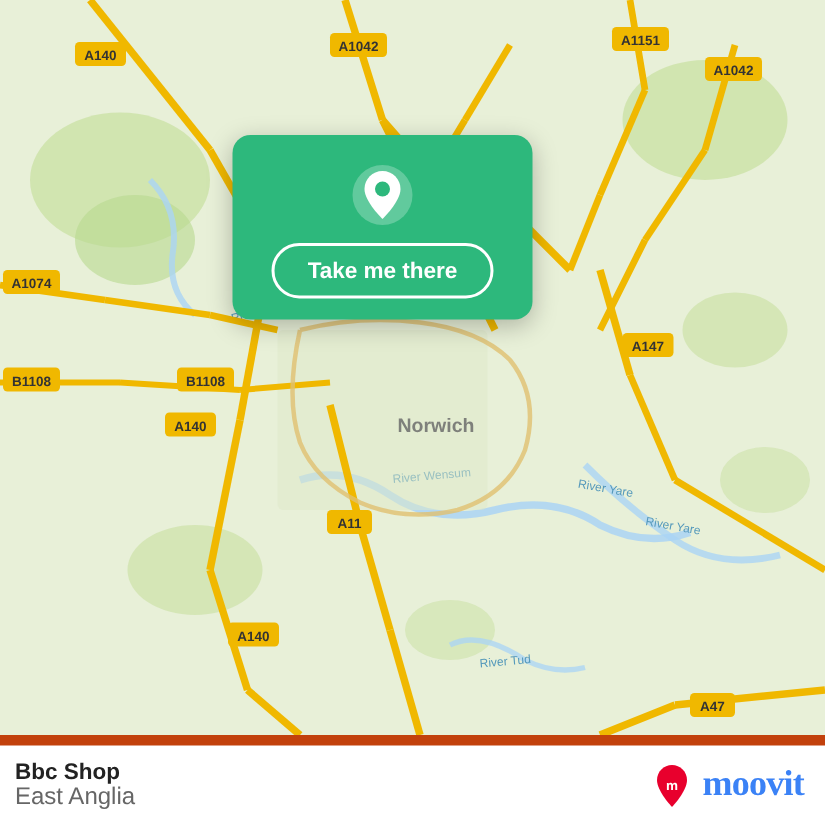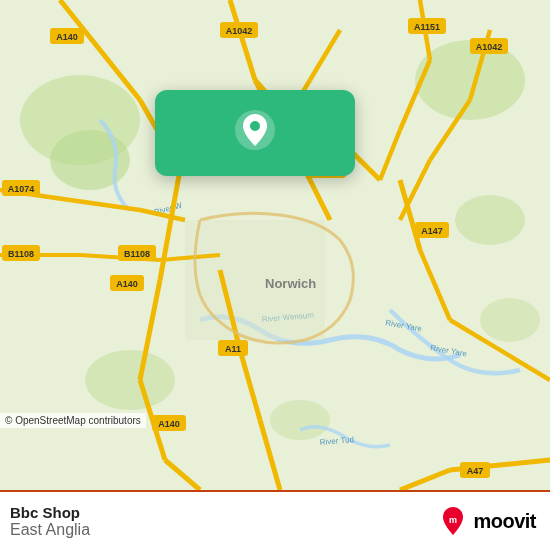--- a/index.html
+++ b/index.html
@@ -73,21 +73,21 @@
 
     
     #bottom-bar {
       width: 550px;
       height: 60px;
       background: white;
       display: flex;
       align-items: center;
       justify-content: space-between;
       padding: 0 14px 0 10px;
-      border-top: 2px solid #c2410c;
+      border-top: 7px solid #c2410c;
     }
 
     #bottom-text {
       display: flex;
       flex-direction: column;
     }
 
     #location-name {
       font-size: 15px;
       font-weight: 700;
@@ -104,24 +104,25 @@
       align-items: center;
       gap: 4px;
     }
 
     #moovit-m-icon {
       width: 32px;
       height: 32px;
     }
 
     #moovit-text {
-      font-size: 20px;
+      font-size: 24px;
       font-weight: 800;
-      color: #000000;
+      color: #3b82f6;
       letter-spacing: -0.5px;
+      font-family: Liberation Serif, serif;
     }
 
     
     #osm-attribution {
       position: absolute;
       bottom: 62px;
       left: 0;
       background: rgba(255,255,255,0.75);
       font-size: 10px;
       color: #333;
@@ -250,32 +251,30 @@
     <rect x="218" y="340" width="30" height="16" rx="3" fill="#f0b800"></rect>
     <text x="233" y="352" font-size="9" text-anchor="middle" font-weight="bold" fill="#333">A11</text>
 
     <rect x="460" y="462" width="30" height="16" rx="3" fill="#f0b800"></rect>
     <text x="475" y="474" font-size="9" text-anchor="middle" font-weight="bold" fill="#333">A47</text>
 
     <text x="265" y="288" font-size="13" font-weight="600" fill="#666" opacity="0.8">Norwich</text>
 
   </svg>
 
-  <div id="osm-attribution">
-    <span>© OpenStreetMap contributors</span>
-  </div>
 
   <div id="popup-overlay">
     <div id="popup-box">
 
       <svg id="popup-pin-icon" viewBox="0 0 44 44" xmlns="http://www.w3.org/2000/svg">
         <circle cx="22" cy="22" r="20" fill="white" opacity="0.25"></circle>
         <path d="M22 6 C15.37 6 10 11.37 10 18 C10 26.5 22 38 22 38 C22 38 34 26.5 34 18 C34 11.37 28.63 6 22 6 Z" fill="white"></path>
         <circle cx="22" cy="18" r="5" fill="#2db87c"></circle>
       </svg>
+      <button id="popup-btn">Take me there</button>
     </div>
   </div>
 </div>
 
 <div id="bottom-bar">
   <div id="bottom-text">
     <span id="location-name">Bbc Shop</span>
     <span id="location-region">East Anglia</span>
   </div>
   <div id="moovit-logo">

